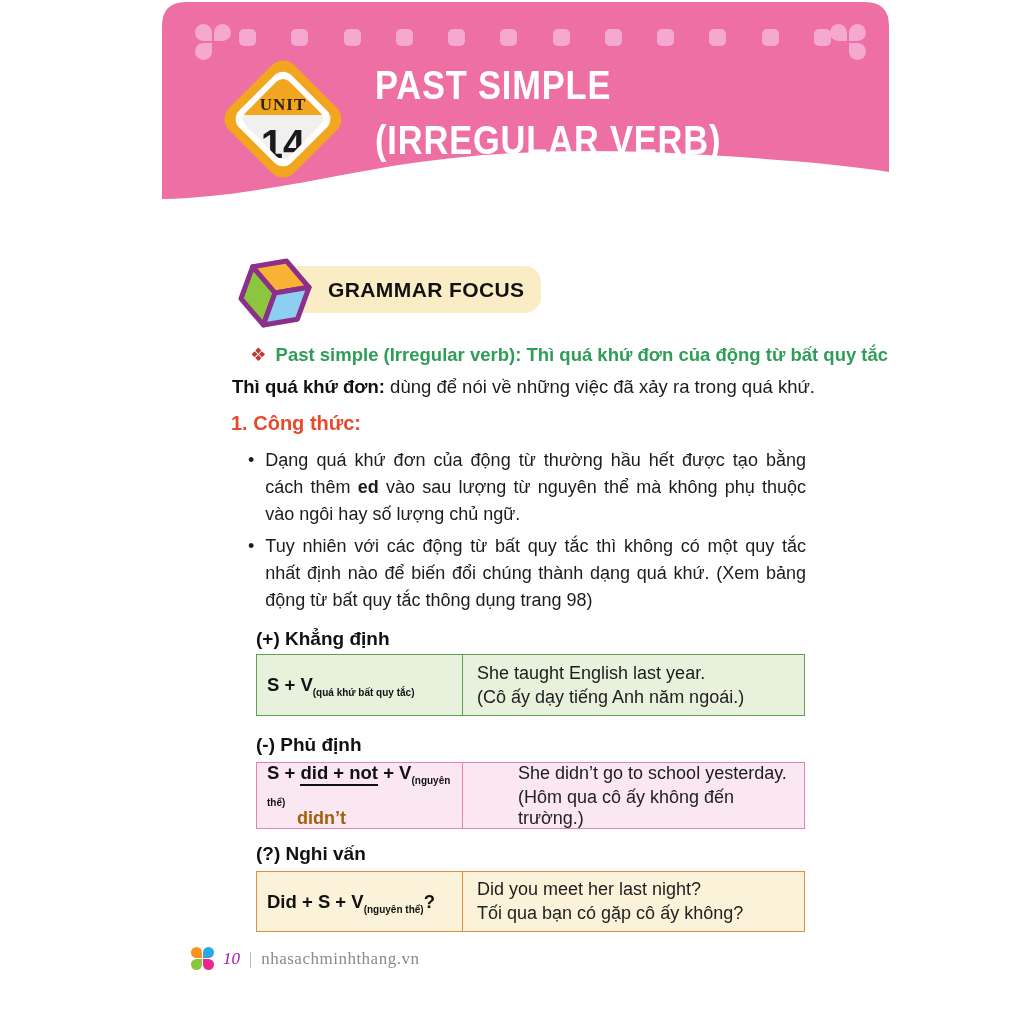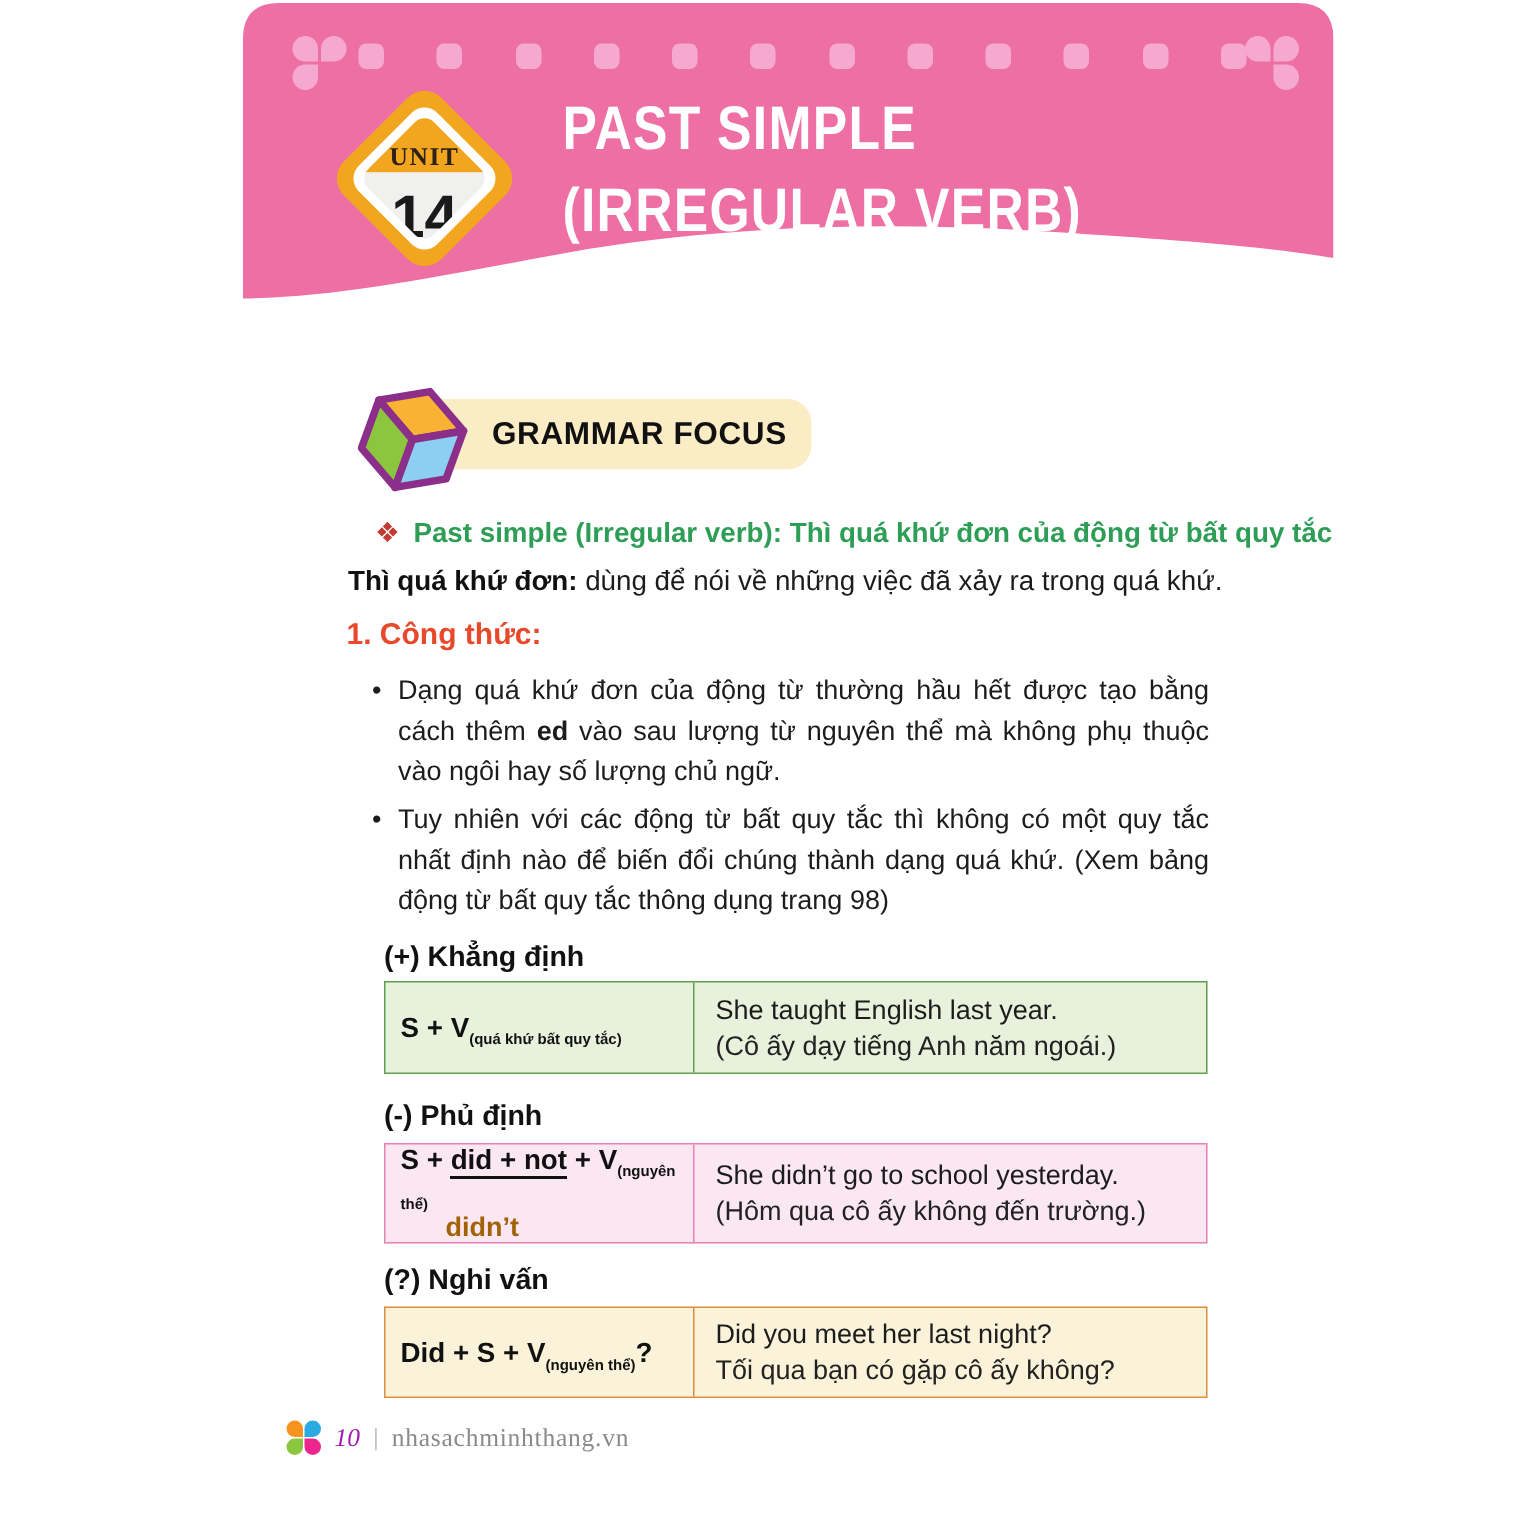--- a/index.html
+++ b/index.html
@@ -58,21 +58,21 @@
   .rule .cr{flex:1;display:flex;flex-direction:column;justify-content:center;
             padding:4px 14px;gap:3px;}
   .rule .en{font-size:18px;color:#1c1c1c;}
   .rule .vi{font-size:18px;color:#222;}
   .formula{font-weight:bold;font-size:18.5px;color:#111;}
   .formula .sub{font-size:10px;font-weight:bold;position:relative;top:5px;letter-spacing:0;}
   .uline{border-bottom:2px solid #111;padding-bottom:1px;}
   .below{font-weight:bold;font-size:18px;color:#a16207;margin-left:30px;margin-top:2px;}
   .t-green{top:654px;height:62px;background:#E7F1DC;border:1.6px solid #5FA052;}
   .t-green .cl{border-right:1.6px solid #5FA052;}
-  .t-pink{top:762px;height:67px;background:#FBE7F1;border:1.6px solid #E583B4;}
+  .t-pink{top:762px;height:67px;background:#FBE7F1;border:1.6px solid #E583B4;gap:41px;}
   .t-pink .cl{border-right:1.6px solid #E583B4;}
   .t-yellow{top:871px;height:61px;background:#FBF3D9;border:1.6px solid #DE8E3E;}
   .t-yellow .cl{border-right:1.6px solid #DE8E3E;}
 
   
   .footer{position:absolute;left:191px;top:947px;display:flex;align-items:center;gap:9px;
           font-family:"Liberation Serif","DejaVu Serif",serif;}
   .logo{display:grid;grid-template-columns:11px 11px;grid-template-rows:11px 11px;gap:1px;}
   .logo .p1{background:#F7941D;border-radius:50% 50% 0 50%;}
   .logo .p2{background:#29ABE2;border-radius:50% 50% 50% 0;}

